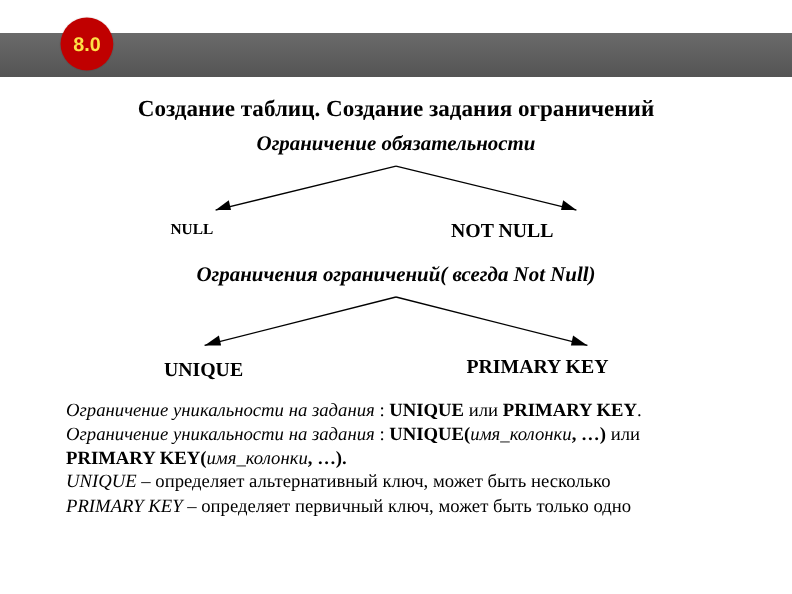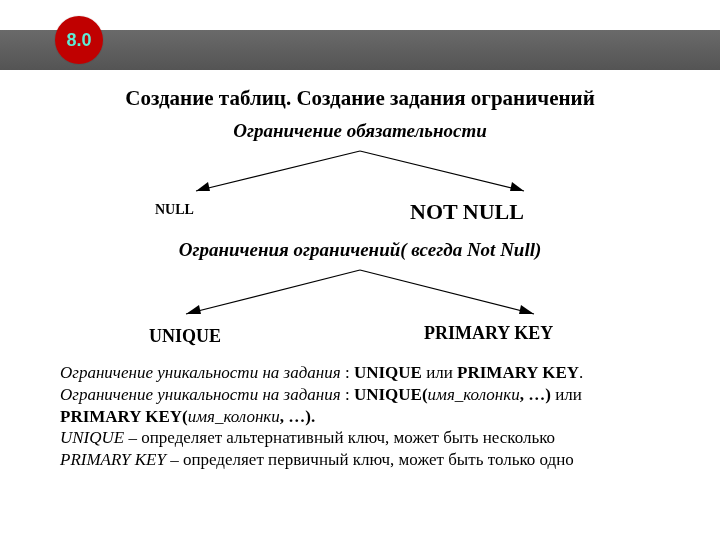--- a/index.html
+++ b/index.html
@@ -29,21 +29,21 @@
   }
   .badge {
     position: absolute;
     left: 55px; top: 16px;
     width: 48px; height: 48px;
     background: #c00000;
     border-radius: 50%;
     display: flex;
     align-items: center;
     justify-content: center;
-    color: #5eead4;
+    color: #fde047;
     font-family: Arial, Helvetica, sans-serif;
     font-weight: bold;
     font-size: 18px;
     box-shadow: 0 0 0 1px rgba(0,0,0,0.05);
   }
   .slide-title {
     position: absolute;
     left: 0; width: 720px;
     top: 86px;
     text-align: center;
@@ -67,21 +67,21 @@
   .leaf-null {
     position: absolute;
     left: 155px; top: 202px;
     font-weight: bold;
     font-size: 14px;
   }
   .leaf-notnull {
     position: absolute;
     left: 410px; top: 199px;
     font-weight: bold;
-    font-size: 22px;
+    font-size: 18px;
   }
   .subheading2 {
     position: absolute;
     left: 0; width: 720px;
     top: 239px;
     text-align: center;
     font-style: italic;
     font-weight: bold;
     font-size: 19px;
   }

